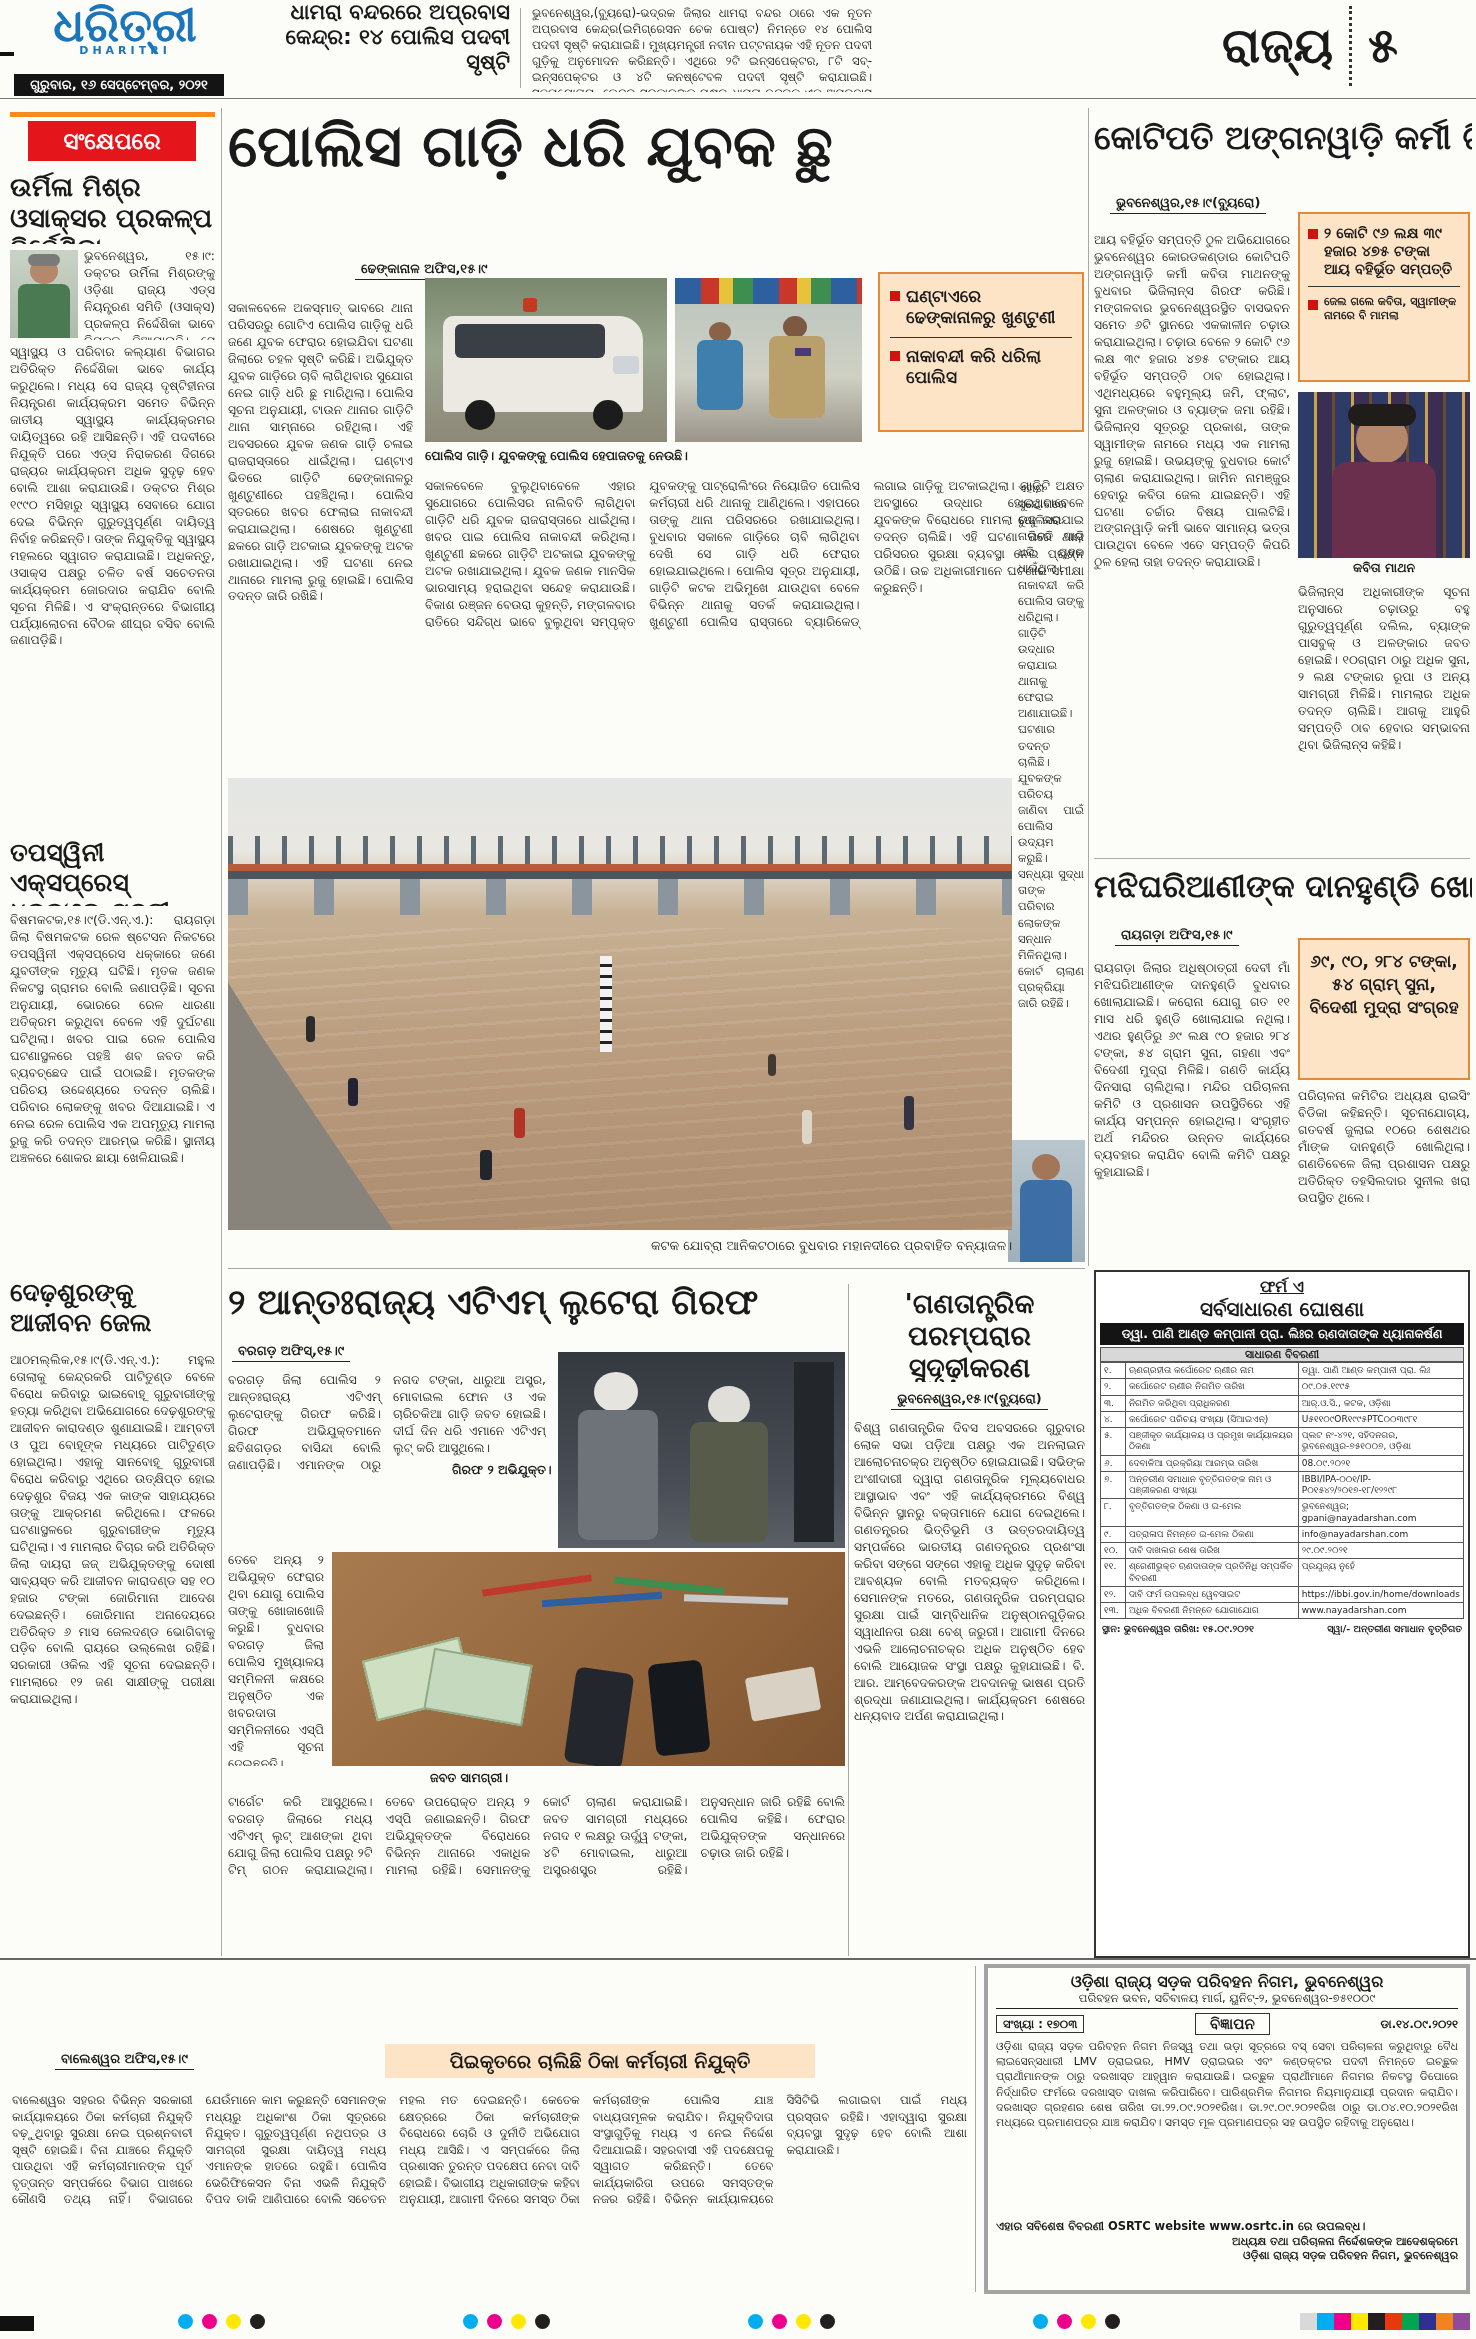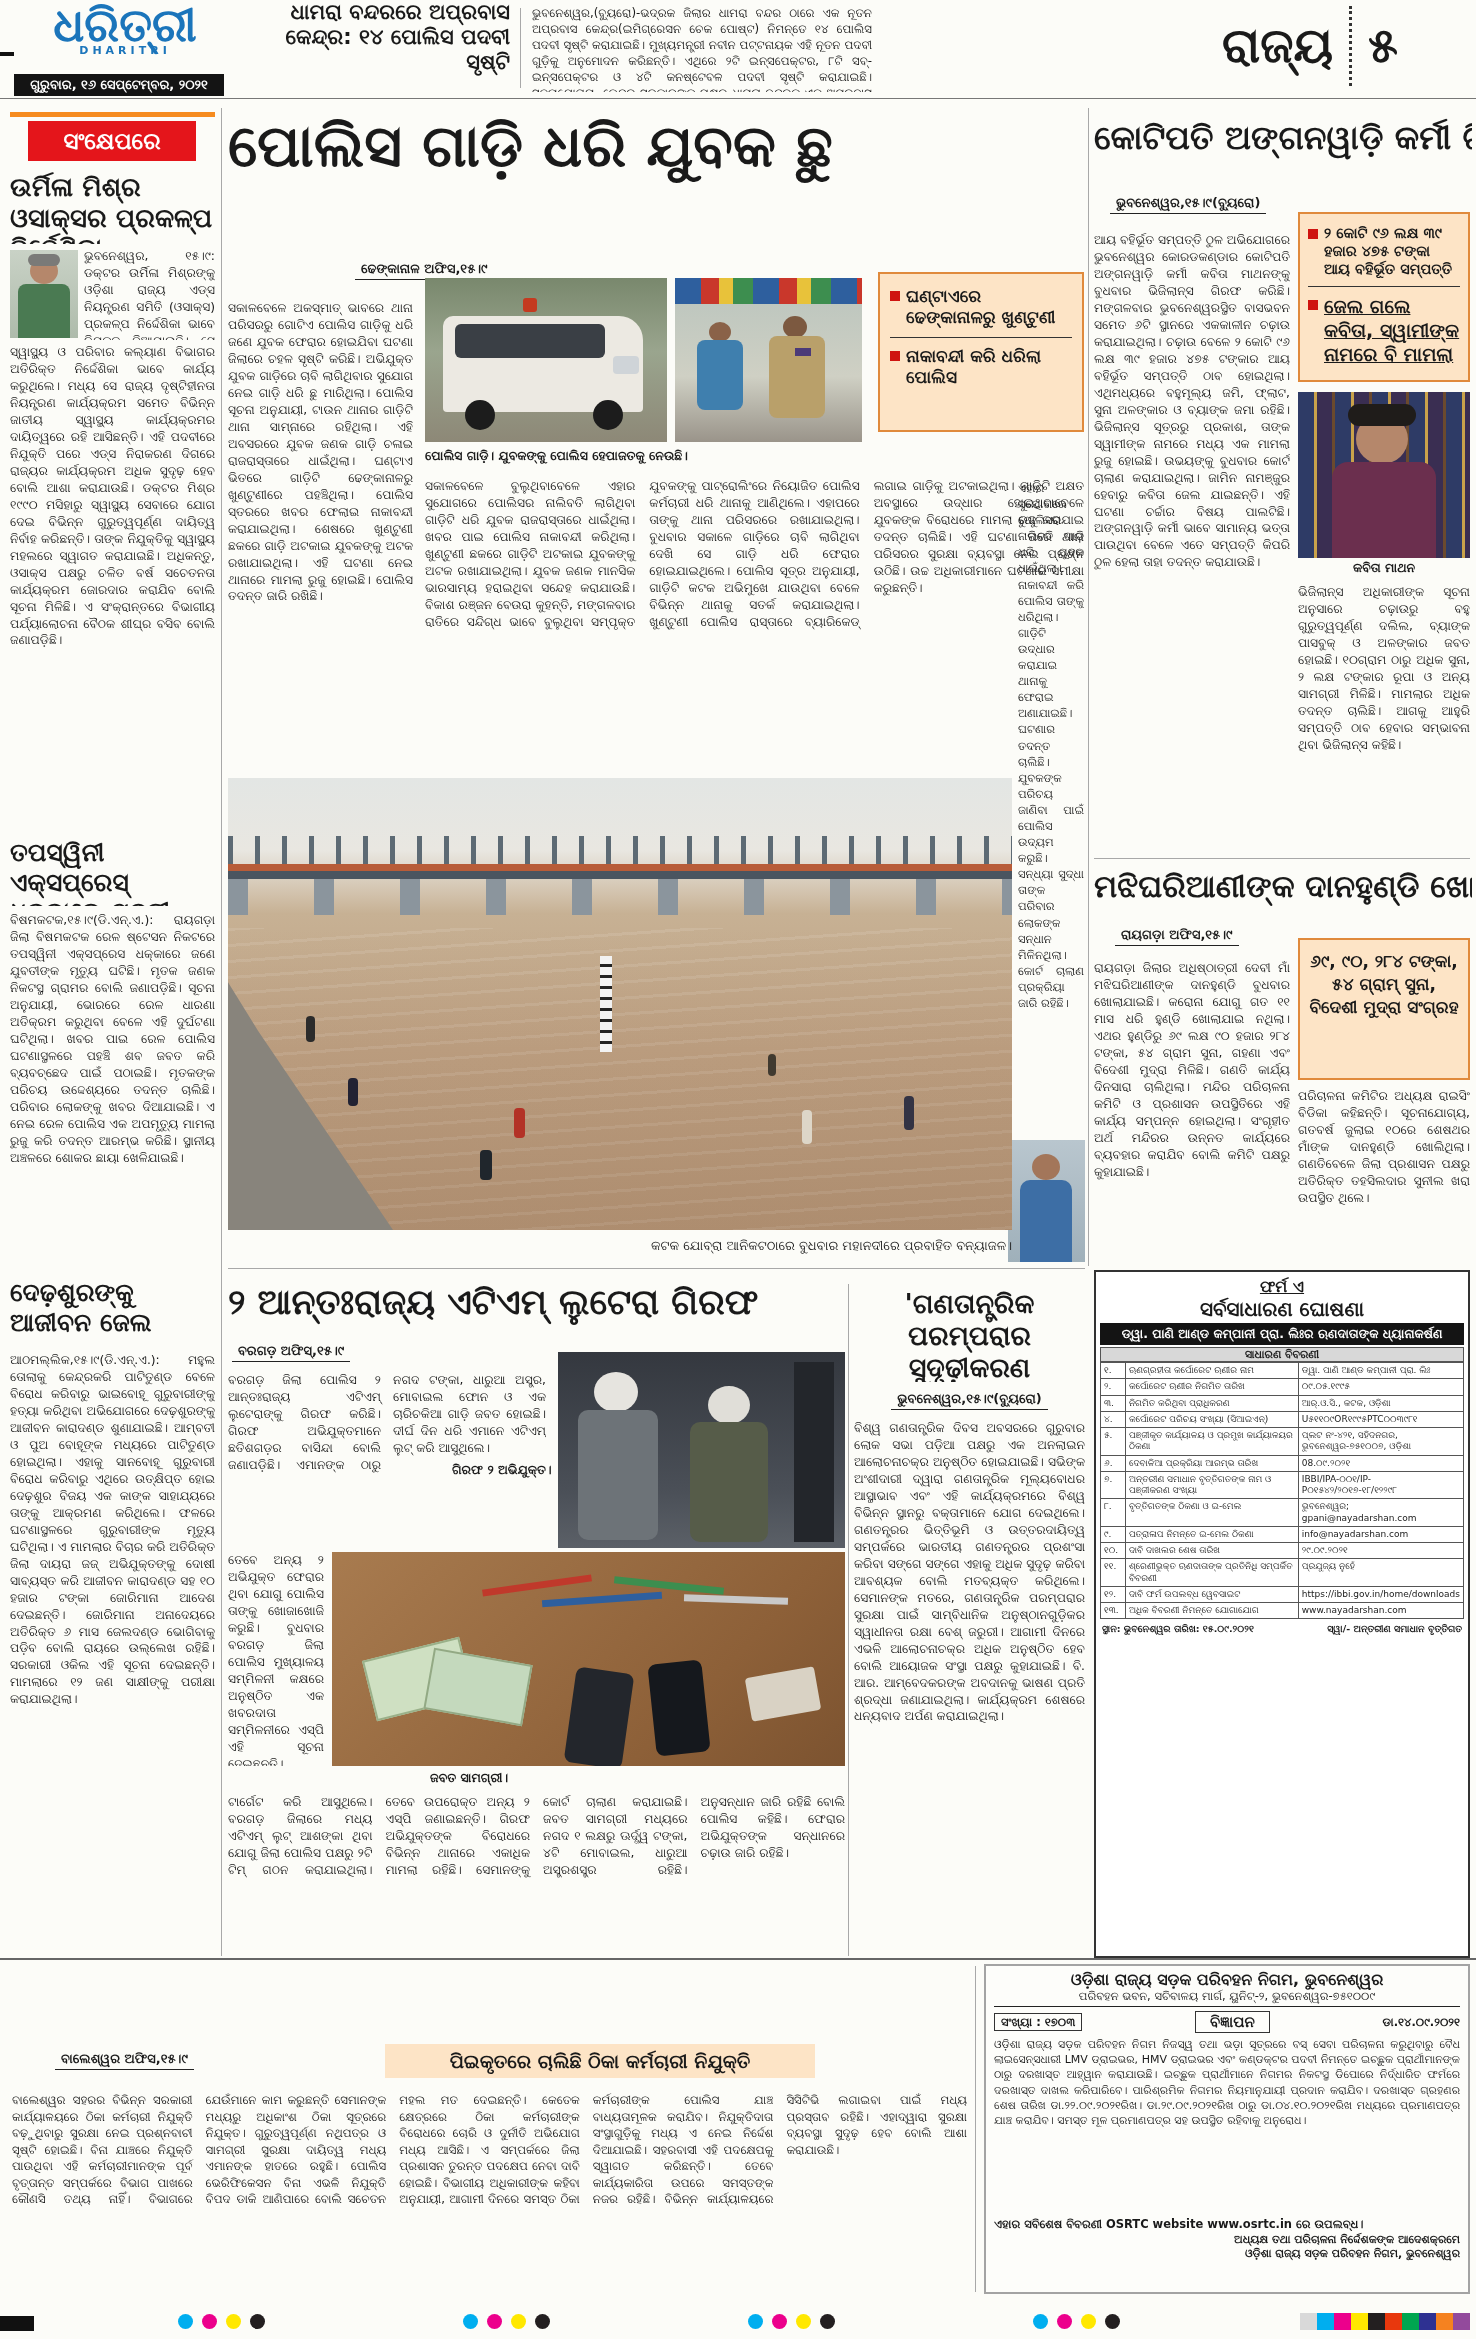--- a/index.html
+++ b/index.html
@@ -175,21 +175,21 @@
 
   <div class="abs b clip" style="left:1094px;top:118px;width:378px;height:58px;font-size:33px;white-space:nowrap;">କୋଟିପତି ଅଙ୍ଗନୱାଡ଼ି କର୍ମୀ ଗିରଫ</div>
   <div class="abs" style="left:1110px;top:192px;">
     <span class="dateline">ଭୁବନେଶ୍ୱର,୧୫।୯(ବ୍ୟୁରୋ)</span>
   </div>
   <div class="abs just body-txt clip" style="left:1094px;top:232px;width:196px;height:622px;">ଆୟ ବହିର୍ଭୂତ ସମ୍ପତ୍ତି ଠୁଳ ଅଭିଯୋଗରେ ଭୁବନେଶ୍ୱର କୋରଡକଣ୍ଡାର କୋଟିପତି ଅଙ୍ଗନୱାଡ଼ି କର୍ମୀ କବିତା ମାଥନଙ୍କୁ ବୁଧବାର ଭିଜିଲାନ୍ସ ଗିରଫ କରିଛି। ମଙ୍ଗଳବାର ଭୁବନେଶ୍ୱରସ୍ଥିତ ବାସଭବନ ସମେତ ୬ଟି ସ୍ଥାନରେ ଏକକାଳୀନ ଚଢ଼ାଉ କରାଯାଇଥିଲା। ଚଢ଼ାଉ ବେଳେ ୨ କୋଟି ୯୬ ଲକ୍ଷ ୩୯ ହଜାର ୪୭୫ ଟଙ୍କାର ଆୟ ବହିର୍ଭୂତ ସମ୍ପତ୍ତି ଠାବ ହୋଇଥିଲା। ଏଥିମଧ୍ୟରେ ବହୁମୂଲ୍ୟ ଜମି, ଫ୍ଲାଟ, ସୁନା ଅଳଙ୍କାର ଓ ବ୍ୟାଙ୍କ ଜମା ରହିଛି। ଭିଜିଲାନ୍ସ ସୂତ୍ରରୁ ପ୍ରକାଶ, ତାଙ୍କ ସ୍ୱାମୀଙ୍କ ନାମରେ ମଧ୍ୟ ଏକ ମାମଲା ରୁଜୁ ହୋଇଛି। ଉଭୟଙ୍କୁ ବୁଧବାର କୋର୍ଟ ଚାଲାଣ କରାଯାଇଥିଲା। ଜାମିନ ନାମଞ୍ଜୁର ହେବାରୁ କବିତା ଜେଲ ଯାଇଛନ୍ତି। ଏହି ଘଟଣା ଚର୍ଚ୍ଚାର ବିଷୟ ପାଲଟିଛି। ଅଙ୍ଗନୱାଡ଼ି କର୍ମୀ ଭାବେ ସାମାନ୍ୟ ଭତ୍ତା ପାଉଥିବା ବେଳେ ଏତେ ସମ୍ପତ୍ତି କିପରି ଠୁଳ ହେଲା ତାହା ତଦନ୍ତ କରାଯାଉଛି।</div>
 
   <div class="abs hl-box" style="left:1298px;top:212px;width:172px;height:170px;padding:10px 8px;box-sizing:border-box;">
     <div class="bullet" style="font-size:14.5px;">୨ କୋଟି ୯୬ ଲକ୍ଷ ୩୯ ହଜାର ୪୭୫ ଟଙ୍କା ଆୟ ବହିର୍ଭୂତ ସମ୍ପତ୍ତି</div>
     <div class="bullet-sep"></div>
-    <div class="bullet" style="font-size:19px;text-decoration:underline;">ଜେଲ ଗଲେ କବିତା, ସ୍ୱାମୀଙ୍କ ନାମରେ ବି ମାମଲା</div>
+    <div class="bullet" style="font-size:11px;">ଜେଲ ଗଲେ କବିତା, ସ୍ୱାମୀଙ୍କ ନାମରେ ବି ମାମଲା</div>
   </div>
 
   <div class="photo" style="left:1298px;top:392px;width:172px;height:166px;background:repeating-linear-gradient(90deg,#2e3b66 0 16px,#c9a24b 16px 19px,#3a2e52 19px 34px,#6b4a2e 34px 37px);">
     <div class="abs" style="left:58px;top:22px;width:52px;height:50px;border-radius:50%;background:#b5876b;"></div>
     <div class="abs" style="left:50px;top:12px;width:68px;height:22px;border-radius:12px;background:#1f1c1a;"></div>
     <div class="abs" style="left:34px;top:70px;width:104px;height:96px;border-radius:16px 16px 0 0;background:#6b2f4e;"></div>
   </div>
   <div class="abs ctr caption clip" style="left:1298px;top:560px;width:172px;height:20px;">କବିତା ମାଥନ</div>
   <div class="abs just body-txt clip" style="left:1298px;top:584px;width:172px;height:270px;">ଭିଜିଲାନ୍ସ ଅଧିକାରୀଙ୍କ ସୂଚନା ଅନୁସାରେ ଚଢ଼ାଉରୁ ବହୁ ଗୁରୁତ୍ୱପୂର୍ଣ୍ଣ ଦଲିଲ, ବ୍ୟାଙ୍କ ପାସବୁକ୍ ଓ ଅଳଙ୍କାର ଜବତ ହୋଇଛି। ୧୦ଗ୍ରାମ ଠାରୁ ଅଧିକ ସୁନା, ୨ ଲକ୍ଷ ଟଙ୍କାର ରୂପା ଓ ଅନ୍ୟ ସାମଗ୍ରୀ ମିଳିଛି। ମାମଲାର ଅଧିକ ତଦନ୍ତ ଚାଲିଛି। ଆଗକୁ ଆହୁରି ସମ୍ପତ୍ତି ଠାବ ହେବାର ସମ୍ଭାବନା ଥିବା ଭିଜିଲାନ୍ସ କହିଛି।</div>
 
@@ -288,21 +288,21 @@
   <div class="hrule" style="left:0;top:1958px;width:1476px;background:#666;height:2px;"></div>
 
   <div class="abs" style="left:55px;top:2048px;">
     <span class="dateline">ବାଲେଶ୍ୱର ଅଫିସ,୧୫।୯</span>
   </div>
   <div class="abs ctr b clip" style="left:385px;top:2044px;width:430px;height:34px;line-height:34px;font-size:19px;background:#fde4c6;">ପିଇକୃତରେ ଚାଲିଛି ଠିକା କର୍ମଚାରୀ ନିଯୁକ୍ତି</div>
   <div class="abs just clip" style="left:12px;top:2092px;width:955px;height:200px;font-size:11.8px;line-height:1.4;column-count:5;column-gap:13px;">ବାଲେଶ୍ୱର ସହରର ବିଭିନ୍ନ ସରକାରୀ କାର୍ଯ୍ୟାଳୟରେ ଠିକା କର୍ମଚାରୀ ନିଯୁକ୍ତି ବଢ଼ୁଥିବାରୁ ସୁରକ୍ଷା ନେଇ ପ୍ରଶ୍ନବାଚୀ ସୃଷ୍ଟି ହୋଇଛି। ବିନା ଯାଞ୍ଚରେ ନିଯୁକ୍ତି ପାଉଥିବା ଏହି କର୍ମଚାରୀମାନଙ୍କ ପୂର୍ବ ବୃତ୍ତାନ୍ତ ସମ୍ପର୍କରେ ବିଭାଗ ପାଖରେ କୌଣସି ତଥ୍ୟ ନାହିଁ। ବିଭାଗରେ ଯେଉଁମାନେ କାମ କରୁଛନ୍ତି ସେମାନଙ୍କ ମଧ୍ୟରୁ ଅଧିକାଂଶ ଠିକା ସୂତ୍ରରେ ନିଯୁକ୍ତ। ଗୁରୁତ୍ୱପୂର୍ଣ୍ଣ ନଥିପତ୍ର ଓ ସାମଗ୍ରୀ ସୁରକ୍ଷା ଦାୟିତ୍ୱ ମଧ୍ୟ ଏମାନଙ୍କ ହାତରେ ରହୁଛି। ପୋଲିସ ଭେରିଫିକେସନ ବିନା ଏଭଳି ନିଯୁକ୍ତି ବିପଦ ଡାକି ଆଣିପାରେ ବୋଲି ସଚେତନ ମହଲ ମତ ଦେଇଛନ୍ତି। କେତେକ କ୍ଷେତ୍ରରେ ଠିକା କର୍ମଚାରୀଙ୍କ ବିରୋଧରେ ଚୋରି ଓ ଦୁର୍ନୀତି ଅଭିଯୋଗ ମଧ୍ୟ ଆସିଛି। ଏ ସମ୍ପର୍କରେ ଜିଲା ପ୍ରଶାସନ ତୁରନ୍ତ ପଦକ୍ଷେପ ନେବା ଦାବି ହୋଇଛି। ବିଭାଗୀୟ ଅଧିକାରୀଙ୍କ କହିବା ଅନୁଯାୟୀ, ଆଗାମୀ ଦିନରେ ସମସ୍ତ ଠିକା କର୍ମଚାରୀଙ୍କ ପୋଲିସ ଯାଞ୍ଚ ବାଧ୍ୟତାମୂଳକ କରାଯିବ। ନିଯୁକ୍ତିଦାତା ସଂସ୍ଥାଗୁଡ଼ିକୁ ମଧ୍ୟ ଏ ନେଇ ନିର୍ଦ୍ଦେଶ ଦିଆଯାଇଛି। ସହରବାସୀ ଏହି ପଦକ୍ଷେପକୁ ସ୍ୱାଗତ କରିଛନ୍ତି। ତେବେ କାର୍ଯ୍ୟକାରିତା ଉପରେ ସମସ୍ତଙ୍କ ନଜର ରହିଛି। ବିଭିନ୍ନ କାର୍ଯ୍ୟାଳୟରେ ସିସିଟିଭି ଲଗାଇବା ପାଇଁ ମଧ୍ୟ ପ୍ରସ୍ତାବ ରହିଛି। ଏହାଦ୍ୱାରା ସୁରକ୍ଷା ବ୍ୟବସ୍ଥା ସୁଦୃଢ଼ ହେବ ବୋଲି ଆଶା କରାଯାଉଛି।</div>
 
   <div class="vrule" style="left:975px;top:1966px;height:326px;"></div>
 
-  <div class="abs" style="left:984px;top:1964px;width:486px;height:330px;border:2px solid #a3a3a3;box-sizing:border-box;padding:4px 8px;background:#fdfdfa;">
+  <div class="abs" style="left:984px;top:1964px;width:486px;height:330px;border:4px solid #a3a3a3;box-sizing:border-box;padding:4px 8px;background:#fdfdfa;">
     <div class="ctr b" style="font-size:16px;">ଓଡ଼ିଶା ରାଜ୍ୟ ସଡ଼କ ପରିବହନ ନିଗମ, ଭୁବନେଶ୍ୱର</div>
     <div class="ctr" style="font-size:11.5px;border-bottom:1.5px solid #222;padding-bottom:3px;">ପରିବହନ ଭବନ, ସଚିବାଳୟ ମାର୍ଗ, ୟୁନିଟ୍-୨, ଭୁବନେଶ୍ୱର-୭୫୧୦୦୯</div>
     <div style="display:flex;justify-content:space-between;align-items:center;margin:4px 0;">
       <span style="font-size:11.5px;font-weight:bold;border:1px solid #333;padding:1px 6px;">ସଂଖ୍ୟା : ୧୭୦୩</span>
       <span class="b" style="font-size:15px;border:1px solid #333;padding:1px 14px;">ବିଜ୍ଞାପନ</span>
       <span style="font-size:11.5px;font-weight:bold;">ଡା.୧୪.୦୯.୨୦୨୧</span>
     </div>
     <div class="just clip" style="font-size:11px;line-height:1.38;height:178px;">ଓଡ଼ିଶା ରାଜ୍ୟ ସଡ଼କ ପରିବହନ ନିଗମ ନିଜସ୍ୱ ତଥା ଭଡ଼ା ସୂତ୍ରରେ ବସ୍ ସେବା ପରିଚାଳନା କରୁଥିବାରୁ ବୈଧ ଲାଇସେନ୍ସଧାରୀ LMV ଡ୍ରାଇଭର, HMV ଡ୍ରାଇଭର ଏବଂ କଣ୍ଡକ୍ଟର ପଦବୀ ନିମନ୍ତେ ଇଚ୍ଛୁକ ପ୍ରାର୍ଥୀମାନଙ୍କ ଠାରୁ ଦରଖାସ୍ତ ଆହ୍ୱାନ କରାଯାଉଛି। ଇଚ୍ଛୁକ ପ୍ରାର୍ଥୀମାନେ ନିଗମର ନିକଟସ୍ଥ ଡିପୋରେ ନିର୍ଦ୍ଧାରିତ ଫର୍ମରେ ଦରଖାସ୍ତ ଦାଖଲ କରିପାରିବେ। ପାରିଶ୍ରମିକ ନିଗମର ନିୟମାନୁଯାୟୀ ପ୍ରଦାନ କରାଯିବ। ଦରଖାସ୍ତ ଗ୍ରହଣର ଶେଷ ତାରିଖ ଡା.୨୨.୦୯.୨୦୨୧ରିଖ। ଡା.୨୯.୦୯.୨୦୨୧ରିଖ ଠାରୁ ଡା.୦୪.୧୦.୨୦୨୧ରିଖ ମଧ୍ୟରେ ପ୍ରମାଣପତ୍ର ଯାଞ୍ଚ କରାଯିବ। ସମସ୍ତ ମୂଳ ପ୍ରମାଣପତ୍ର ସହ ଉପସ୍ଥିତ ରହିବାକୁ ଅନୁରୋଧ।</div>
     <div class="b clip" style="font-size:11.5px;margin-top:2px;">ଏହାର ସବିଶେଷ ବିବରଣୀ OSRTC website www.osrtc.in ରେ ଉପଲବ୍ଧ।</div>
     <div class="rt" style="font-size:11px;font-weight:bold;line-height:1.3;margin-top:2px;">

